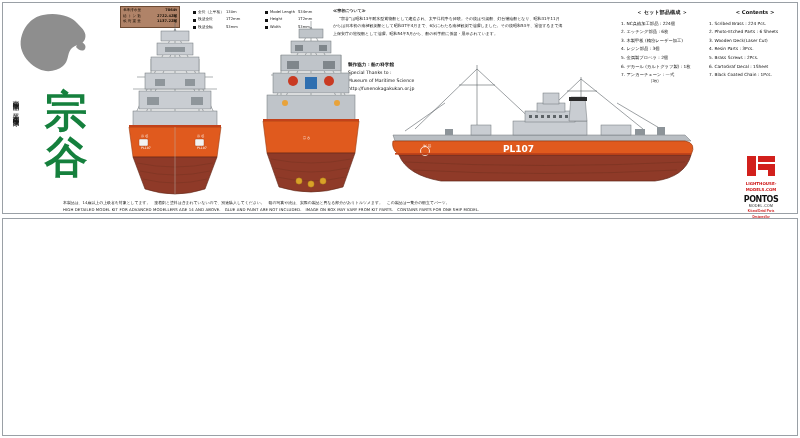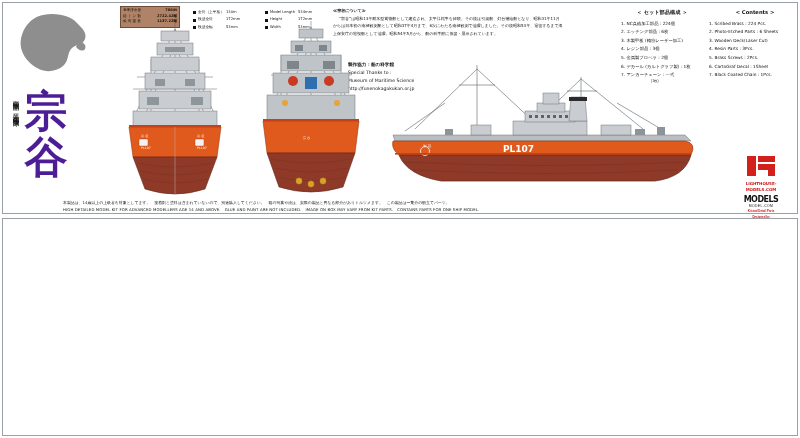--- a/index.html
+++ b/index.html
@@ -8,23 +8,23 @@
 
   
   .panel{position:absolute;background:#fff;border:1px solid #9aa0a6;box-sizing:border-box;}
   #top-panel{left:2px;top:2px;width:796px;height:212px;}
   #bottom-panel{left:2px;top:218px;width:796px;height:218px;}
 
   
   .vert-jp{position:absolute;writing-mode:vertical-rl;text-orientation:upright;
            font-family:"DejaVu Sans",sans-serif;color:#111;letter-spacing:1px;}
   #top-vert{left:8px;top:92px;font-size:6.5px;line-height:9px;}
-  #top-kanji{position:absolute;left:12px;top:85px;width:62px;
+  #top-kanji{position:absolute;left:32px;top:85px;width:62px;
              font-family:"DejaVu Serif",serif;font-weight:bold;font-size:43px;
-             line-height:46px;color:#4c1d95;text-align:center;letter-spacing:0;}
+             line-height:46px;color:#15803d;text-align:center;letter-spacing:0;}
 
   
   #antarctica{position:absolute;left:10px;top:8px;width:80px;height:70px;}
 
   
   #plaque{position:absolute;left:117px;top:3px;width:60px;height:22px;
           background:#b08368;border:1px solid #6e4b33;box-sizing:border-box;
           padding:1px 2px;}
   #plaque table{border-collapse:collapse;width:100%;}
   #plaque td{font-size:3.6px;line-height:5.6px;color:#1b1208;font-family:"DejaVu Sans",sans-serif;
@@ -347,21 +347,21 @@
 
     <div id="logo-top">
       <svg class="lh-mark" viewBox="0 0 30 22">
         <rect x="1" y="1" width="9" height="20" fill="#d2201c"></rect>
         <rect x="12" y="1" width="17" height="6" fill="#d2201c"></rect>
         <rect x="12" y="9" width="17" height="6" fill="#d2201c"></rect>
         <rect x="22" y="9" width="7" height="12" fill="#d2201c"></rect>
       </svg>
       <div class="lh-name">LIGHTHOUSE-</div>
       <div class="lh-name">MODELS.COM</div>
-      <div class="pontos">MODELS</div>
+      <div class="pontos">PONTOS</div>
       <div class="pontos-sub">MODEL.COM</div>
       <div class="pontos-cred">Kit and Detail Parts</div>
       <div class="pontos-cred">Designed by</div>
       <div class="pontos-cred">Pontosmodel.com</div>
     </div>
 
     <div id="warn">
       <div>本製品は、14歳以上の上級者を対象としてます。　接着剤と塗料は含まれていないので、別途購入してください。　箱の写真や絵は、実際の製品と異なる部分がありトルツメます。　この製品は一隻分の船立てパーツ。</div>
       <div class="l2">HIGH DETAILED MODEL KIT FOR ADVANCED MODELLERS AGE 14 AND ABOVE.　GLUE AND PAINT ARE NOT INCLUDED.　IMAGE ON BOX MAY VARY FROM KIT PARTS.　CONTAINS PARTS FOR ONE SHIP MODEL.</div>
     </div>

